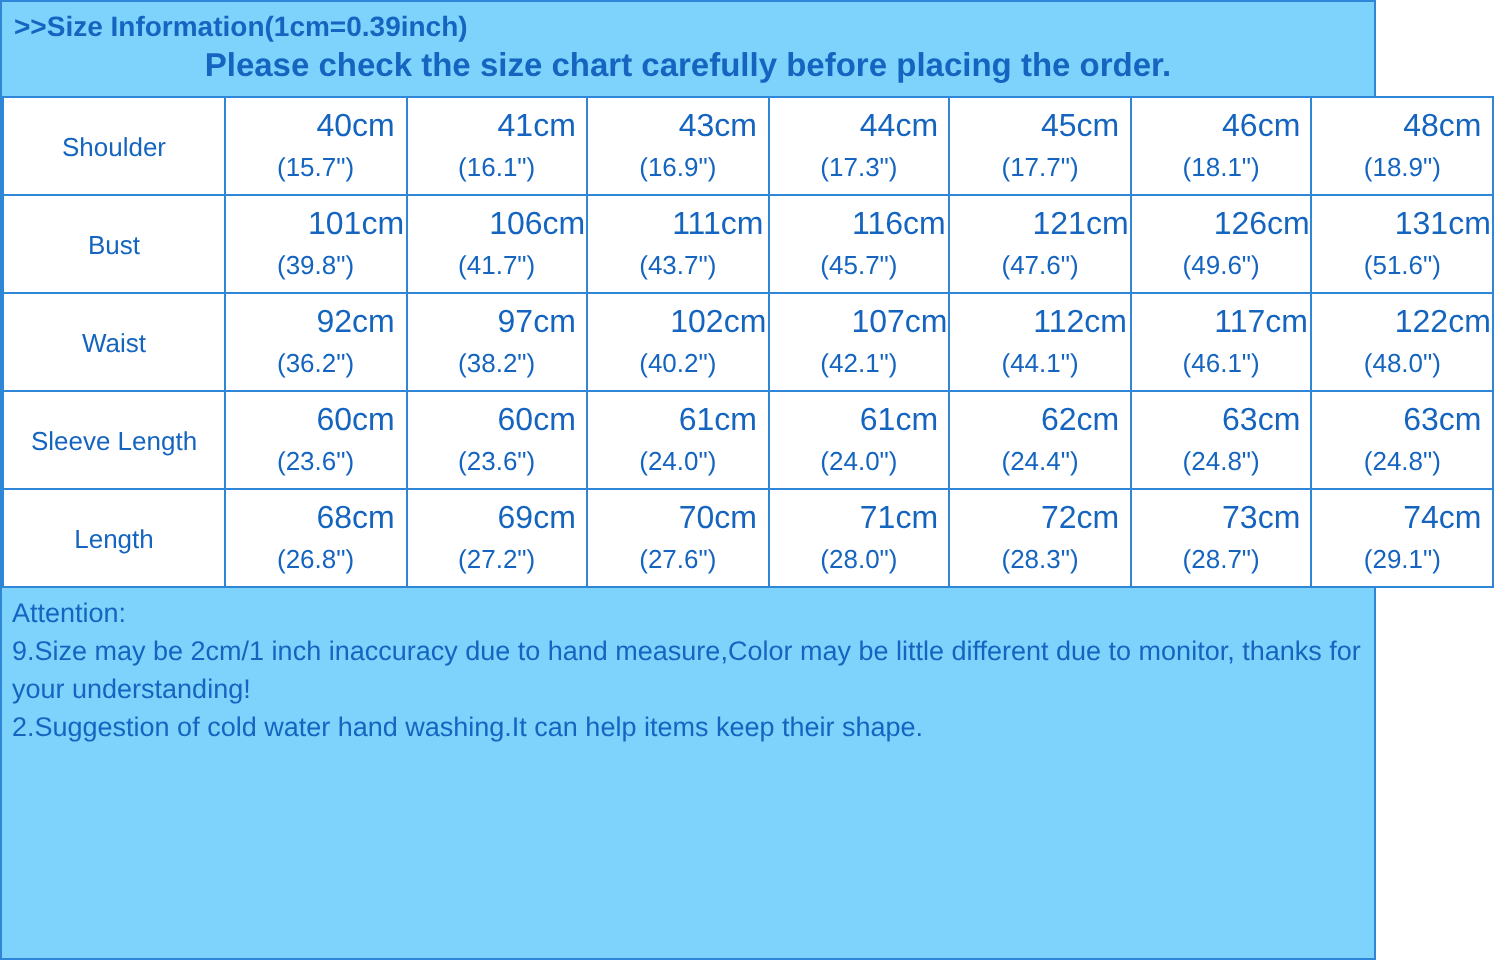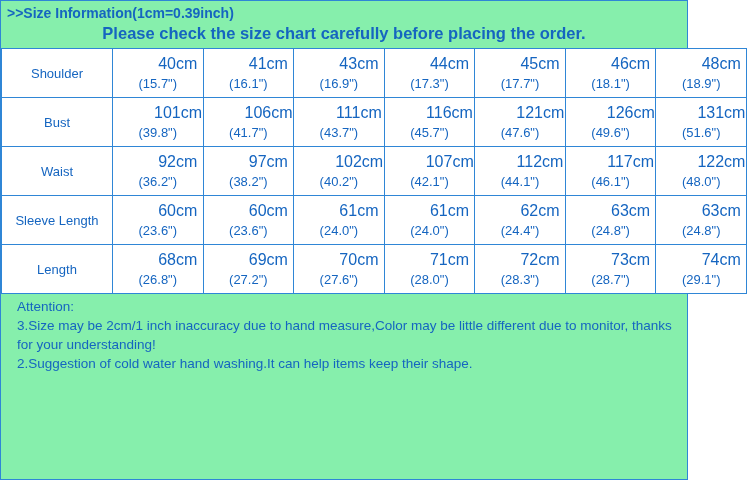--- a/index.html
+++ b/index.html
@@ -13,21 +13,21 @@
     font-family: "Liberation Sans", sans-serif;
     color: #1565c0;
     overflow: hidden;
   }
   .page {
     width: 688px;
     height: 480px;
     box-sizing: border-box;
     border: 1px solid #2f86d6;
     position: relative;
-    background: #86efac;
+    background: #7dd3fc;
   }
   .hdr-line {
     padding: 4px 6px 0 6px;
     font-size: 14px;
     font-weight: bold;
     color: #1565c0;
     letter-spacing: 0px;
   }
   .sub-line {
     padding: 3px 6px 5px 6px;
@@ -91,21 +91,20 @@
     margin-top: 34px;
   }
   .attention {
     padding: 3px 5px 0 5px;
     font-size: 13.5px;
     color: #1565c0;
     line-height: 1.42;
   }
   .attention div {
     white-space: normal;
-    margin-left: 11px;
   }
 </style>
 </head>
 <body>
 
 <div class="page">
 
   <div class="hdr-line">&gt;&gt;Size Information(1cm=0.39inch)</div>
   <div class="sub-line">Please check the size chart carefully before placing the order.</div>
 
@@ -271,17 +270,17 @@
         <td>
           <span class="cm">74cm</span>
           <span class="inch">(29.1")</span>
         </td>
       </tr>
     </tbody>
   </table>
 
   <div class="attention">
     <div>Attention:</div>
-    <div>3.Size may be 2cm/1 inch inaccuracy due to hand measure,Color may be little different due to monitor, thanks for your understanding!</div>
+    <div>9.Size may be 2cm/1 inch inaccuracy due to hand measure,Color may be little different due to monitor, thanks for your understanding!</div>
     <div>2.Suggestion of cold water hand washing.It can help items keep their shape.</div>
   </div>
 
 </div>
 
 </body></html>

